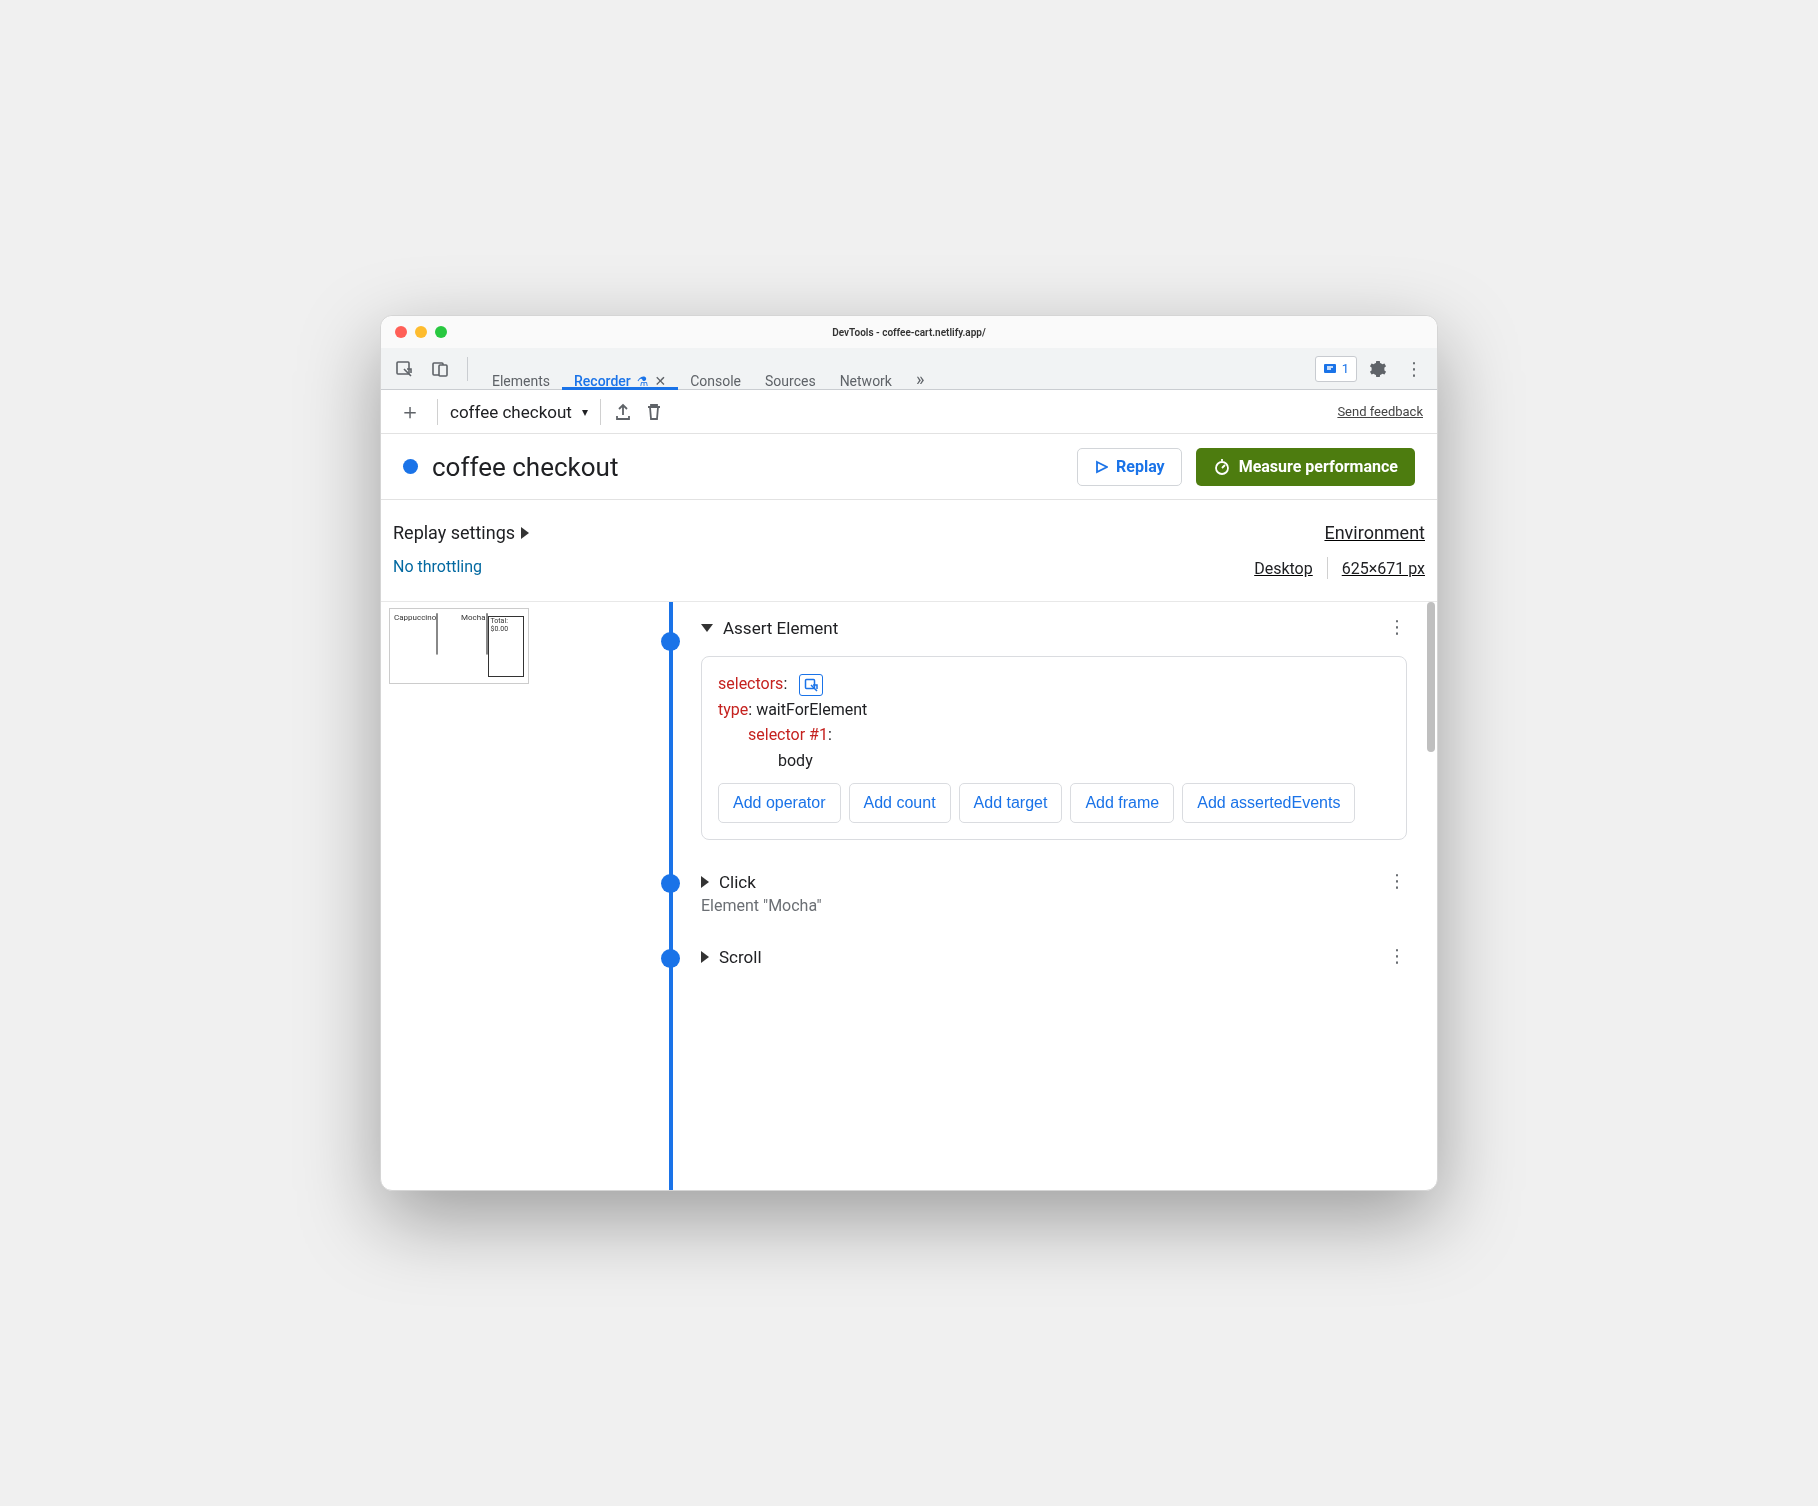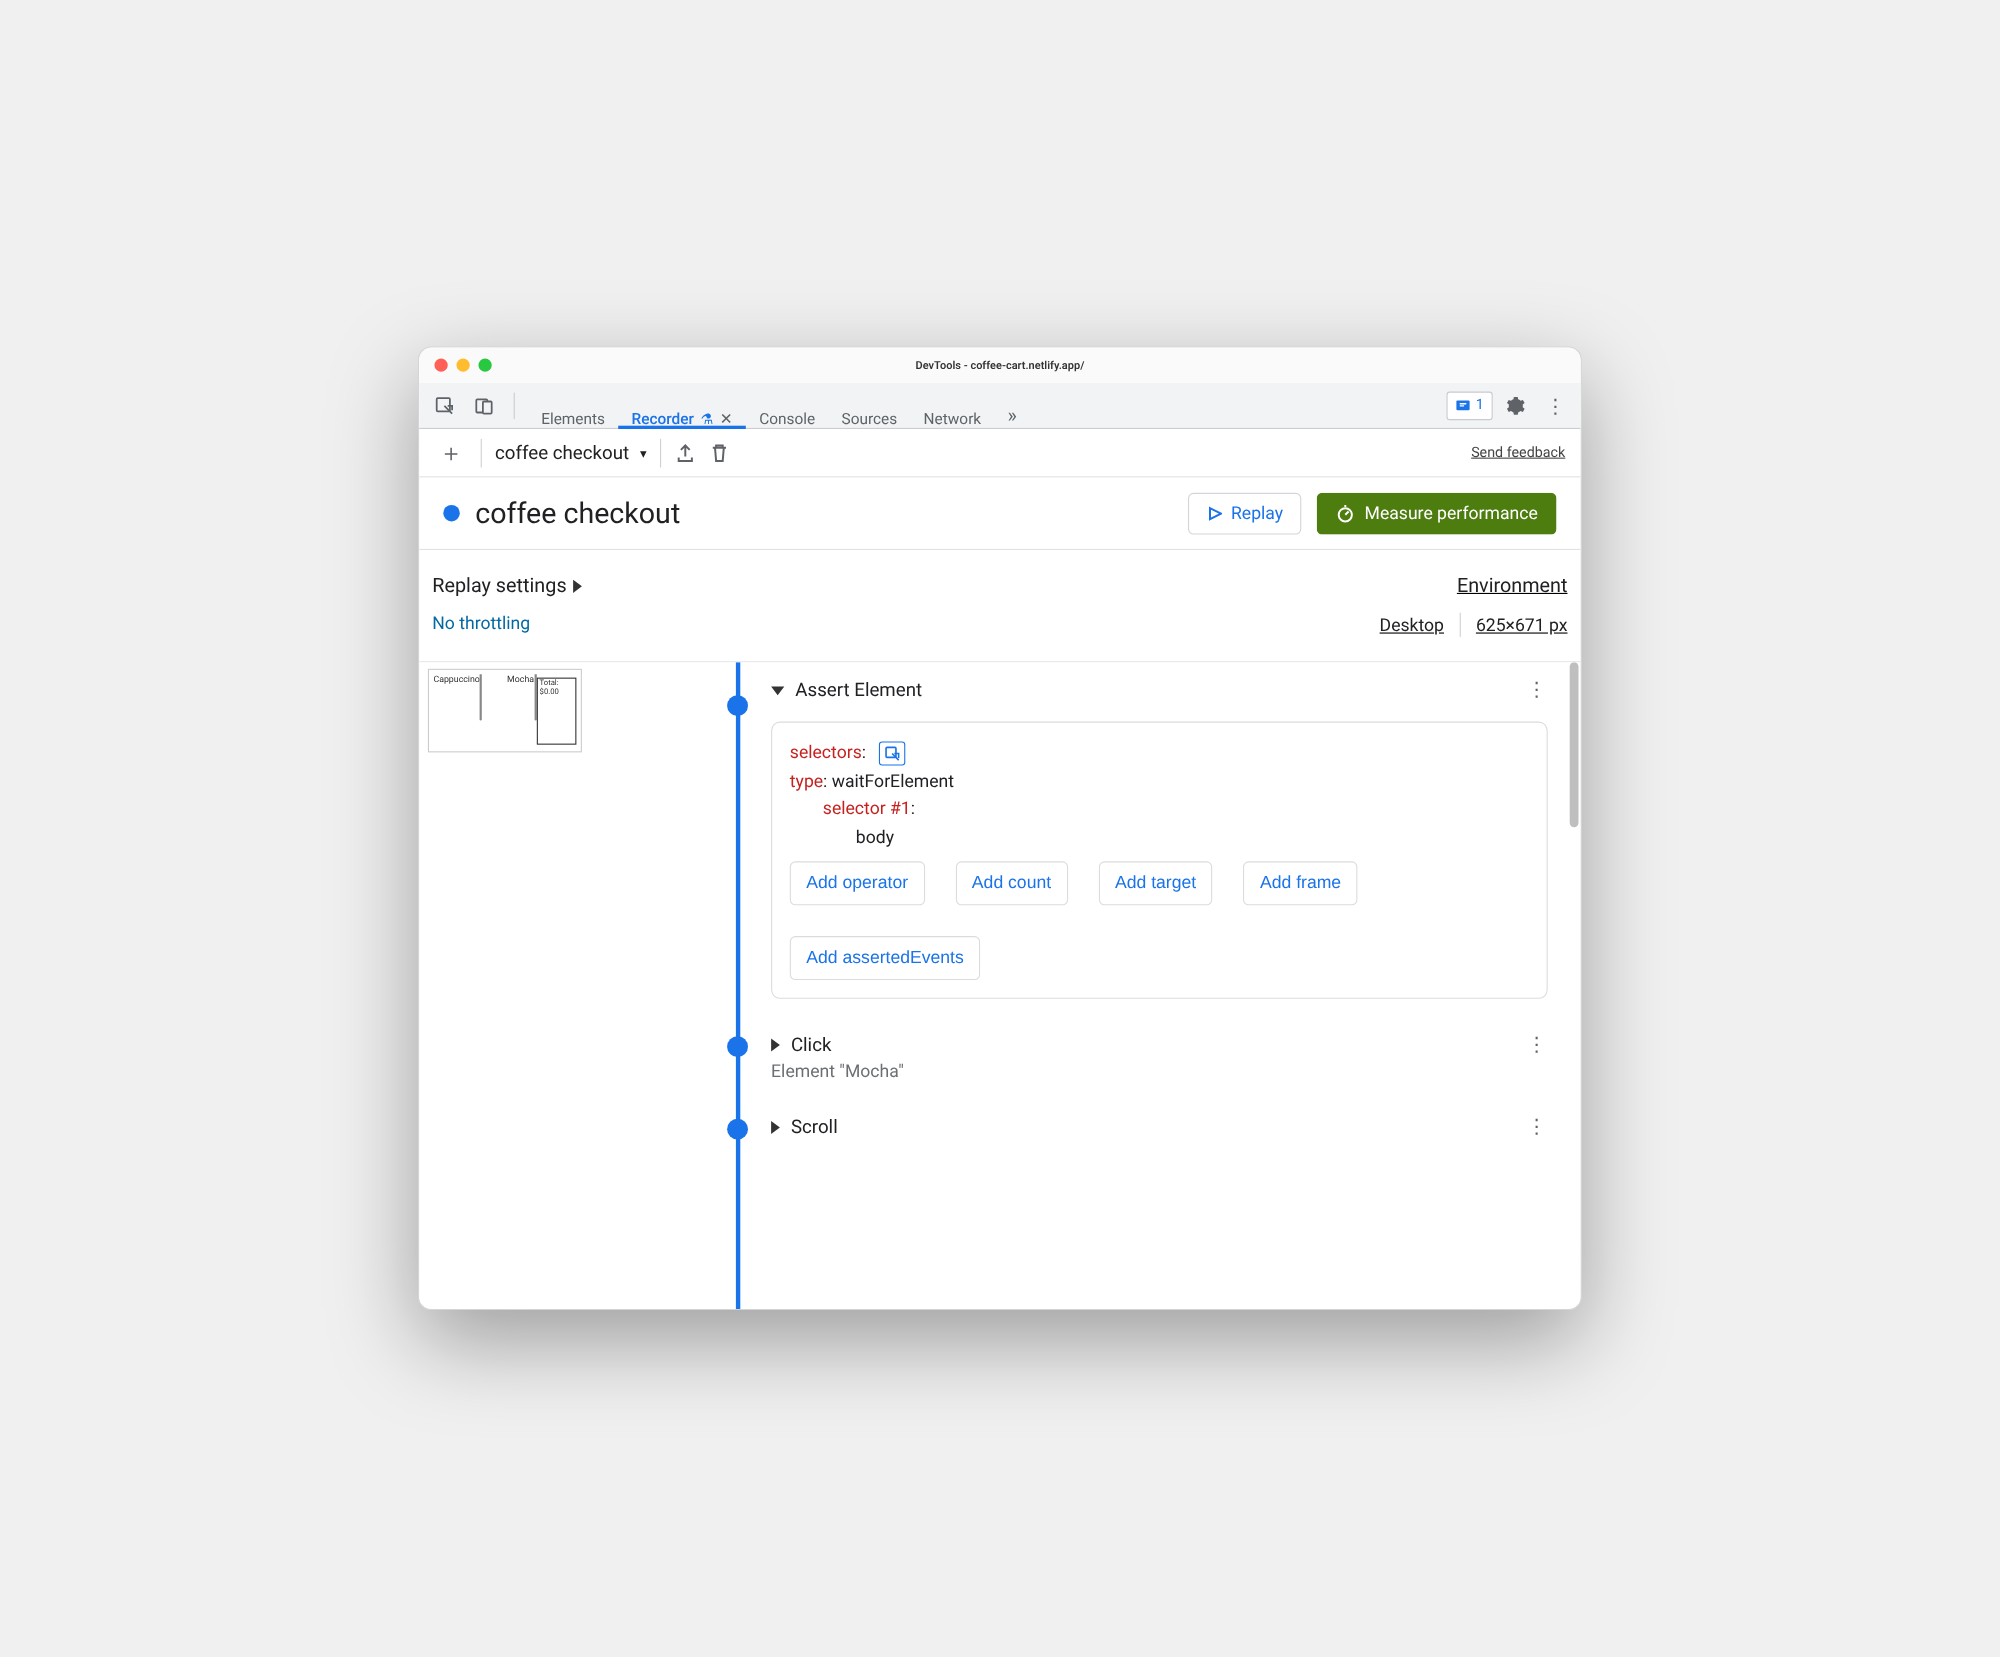--- a/index.html
+++ b/index.html
@@ -22,21 +22,21 @@
     .chip { display:flex; align-items:center; gap:5px; height:26px; padding:0 7px; background:#fff; border:1px solid #c8cbd0; border-radius:3px; color:#1a73e8; font-size:13px; cursor:pointer;}
     .toolbar { height:44px; display:flex; align-items:center; padding:0 14px; border-bottom:1px solid #e2e2e2; gap:12px;}
     .toolbar .plus { font-size:22px; color:#5f6368; cursor:pointer; padding:0 4px;}
     .toolbar .vsep { width:1px; height:26px; background:#d0d0d0;}
     .rec-select { display:flex; align-items:center; gap:10px; font-size:17px; color:#202124; cursor:pointer;}
     .toolbar .ico { color:#5f6368; cursor:pointer;}
     .toolbar .right { margin-left:auto; font-size:13px; color:#444; text-decoration:underline; cursor:pointer;}
     .header-row { height:66px; display:flex; align-items:center; padding:0 22px; border-bottom:1px solid #e2e2e2; gap:14px;}
     .status-dot { width:15px; height:15px; border-radius:50%; background:#1a73e8;}
     .rec-title { font-size:26px; color:#202124; flex:1;}
-    .btn { height:38px; padding:0 16px; border-radius:5px; display:flex; align-items:center; gap:8px; font-size:16px; font-weight:400; cursor:pointer; border:1px solid transparent;}
+    .btn { height:38px; padding:0 16px; border-radius:5px; display:flex; align-items:center; gap:8px; font-size:16px; font-weight:700; cursor:pointer; border:1px solid transparent;}
     .btn.outline { background:#fff; border-color:#d2d5d9; color:#1a73e8;}
     .btn.primary { background:#4d7c0f; color:#fff;}
     .settings-row { display:flex; align-items:flex-start; padding:22px 12px 22px; border-bottom:1px solid #e8e8e8; gap:44px;}
     .settings-col { display:flex; flex-direction:column; gap:14px;}
     .settings-label { font-size:18px; color:#202124; display:flex; align-items:center; gap:6px;}
     .settings-sub { font-size:16px; color:#0369a1;}
     .env-col { margin-left:auto; text-align:right;text-decoration:underline; }
     .env-row { display:flex; align-items:center; gap:14px; font-size:16px; color:#202124;}
     .env-row .vs { width:1px; height:22px; background:#d0d0d0;}
     .content { flex:1; display:flex; position:relative; overflow:hidden;}
@@ -54,21 +54,21 @@
     .step-head { display:flex; align-items:center; gap:10px; font-size:17px; color:#202124;}
     .step-sub { font-size:16px; color:#6b6f74; margin-top:4px;}
     .tri { width:0; height:0; border-style:solid; cursor:pointer;}
     .tri.right { border-width:6px 0 6px 8px; border-color:transparent transparent transparent #333;}
     .tri.down { border-width:8px 6px 0 6px; border-color:#333 transparent transparent transparent;}
     .step .more { position:absolute; right:0; top:14px; color:#5f6368; cursor:pointer; font-size:18px; letter-spacing:1px;}
     .panel { margin-top:18px; border:1px solid #dadce0; border-radius:8px; padding:14px 16px 16px; font-family: ui-monospace, SFMono-Regular, Menlo, monospace; font-size:16px; line-height:1.6;}
     .kw { color:#c5221f;}
     .panel .val { color:#202124;}
     .pick-ico { display:inline-flex; width:24px; height:22px; border:1px solid #1a73e8; border-radius:3px; align-items:center; justify-content:center; color:#1a73e8; vertical-align:middle; margin-left:8px;}
-    .pill-row { display:flex; flex-wrap:wrap; gap:28px; margin-top:10px;}
+    .pill-row { display:flex; flex-wrap:wrap; gap:8px; margin-top:10px;}
     .pill { border:1px solid #dadce0; border-radius:5px; padding:6px 14px; color:#1a73e8; font-size:16px; font-family: -apple-system, sans-serif; cursor:pointer;}
     .step1 .node{ top:30px;}
     .step2 .node, .step3 .node{ top:18px;}
     svg { display:block; }
   </style>
 </head>
 <body>
 
 <div class="window">
 

